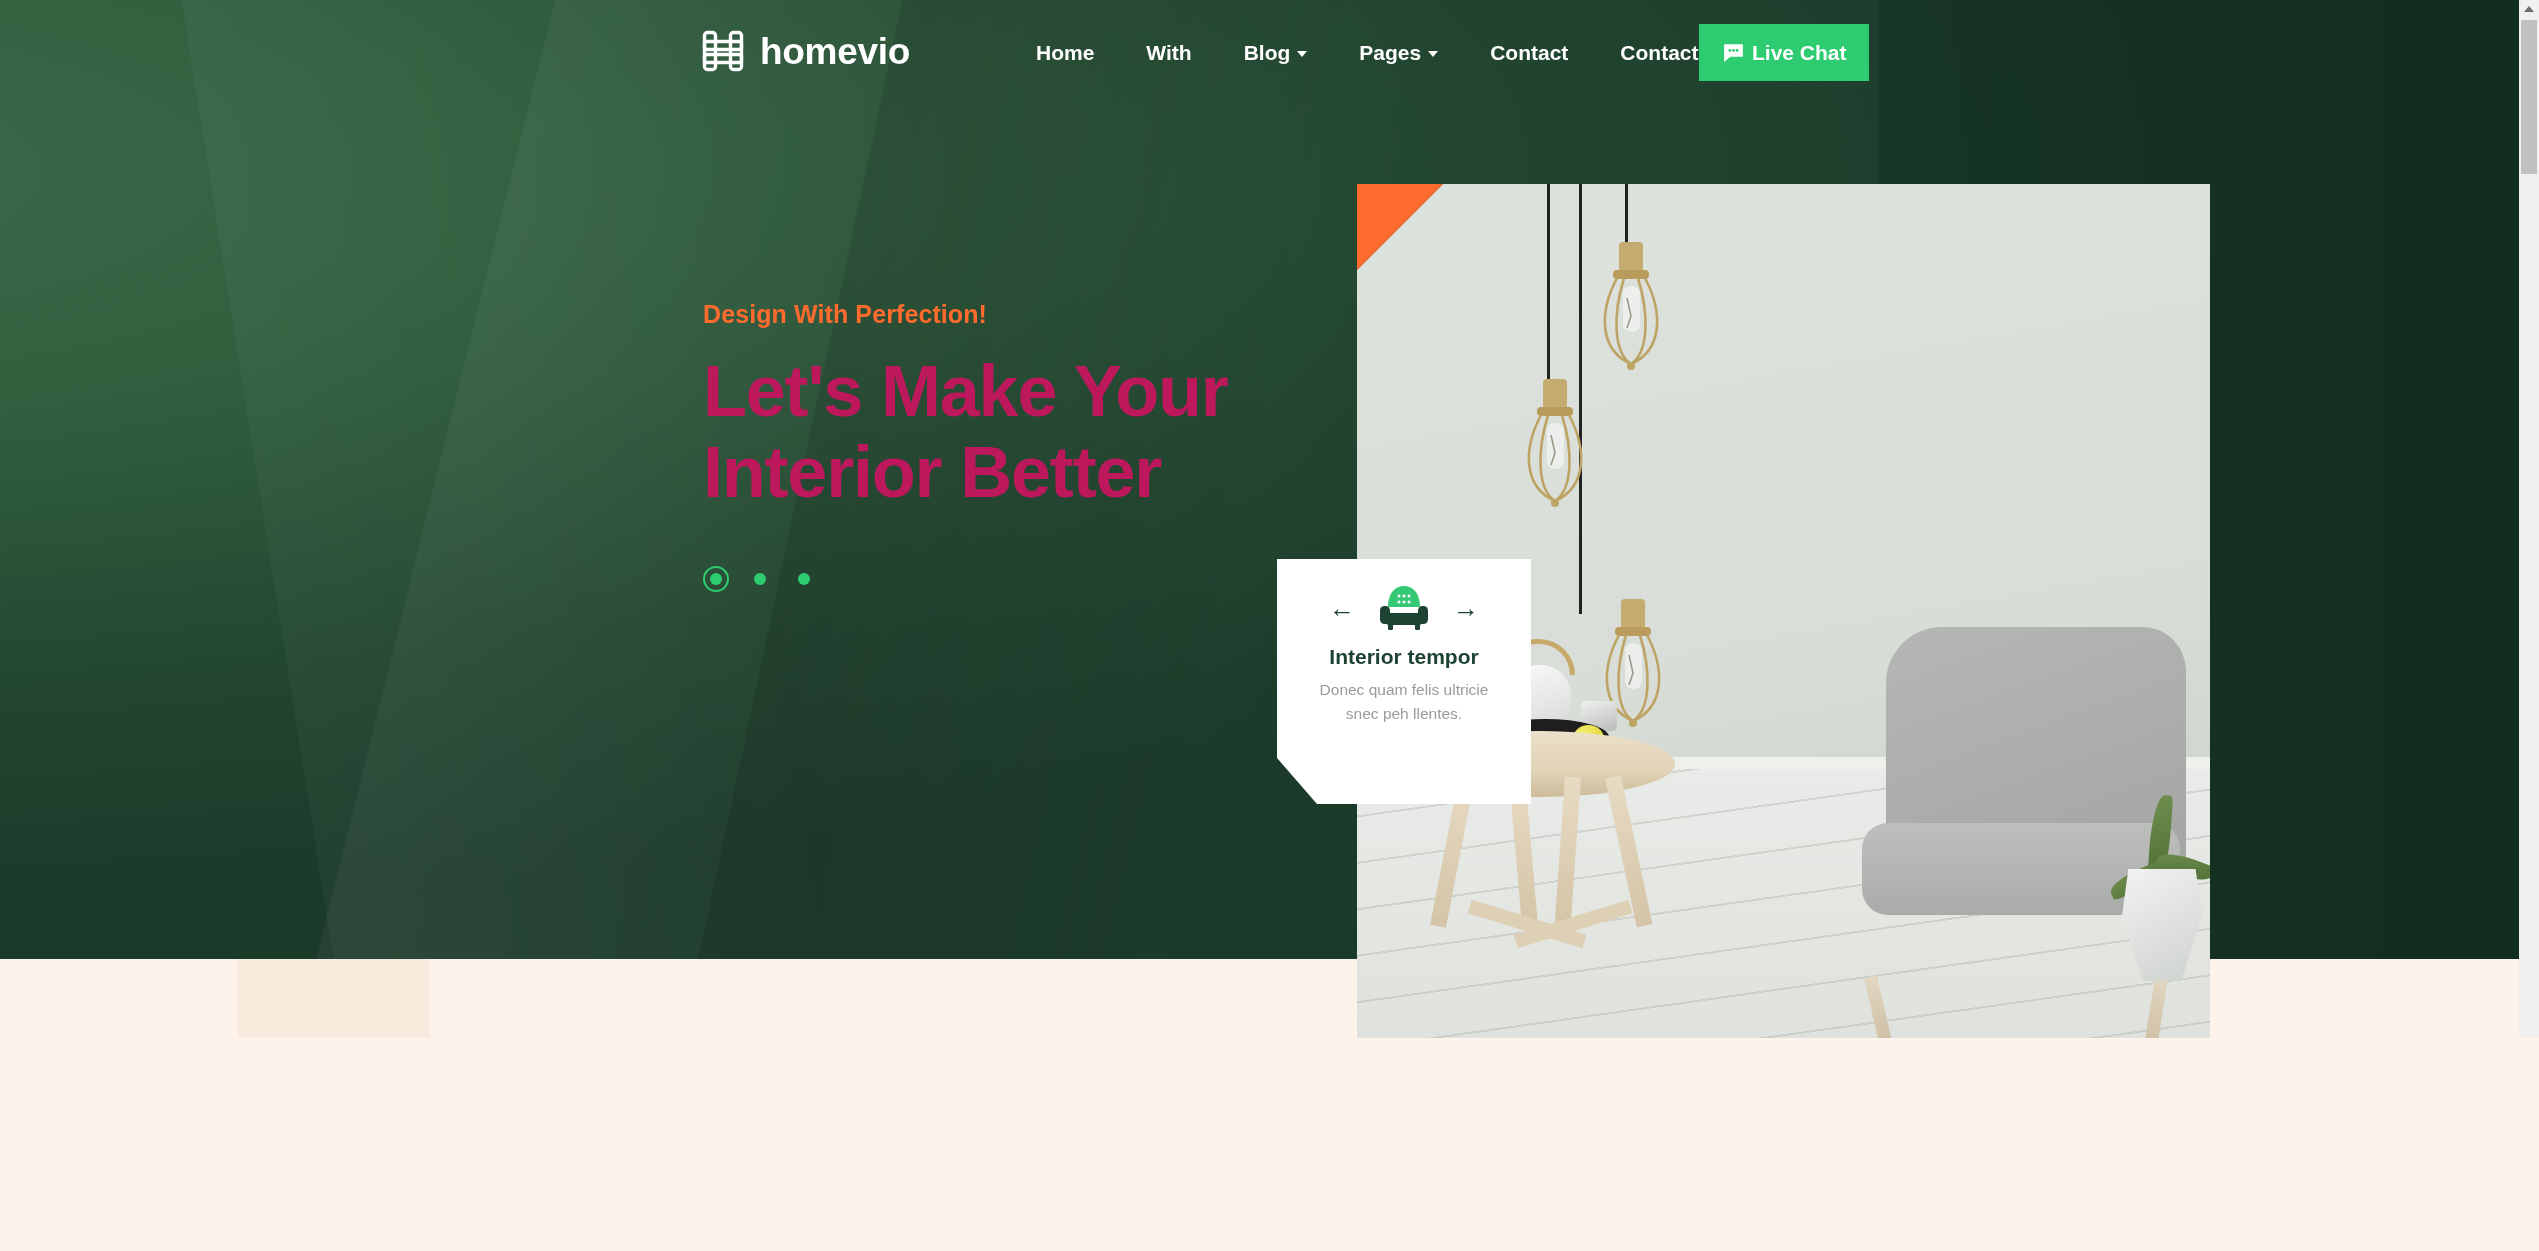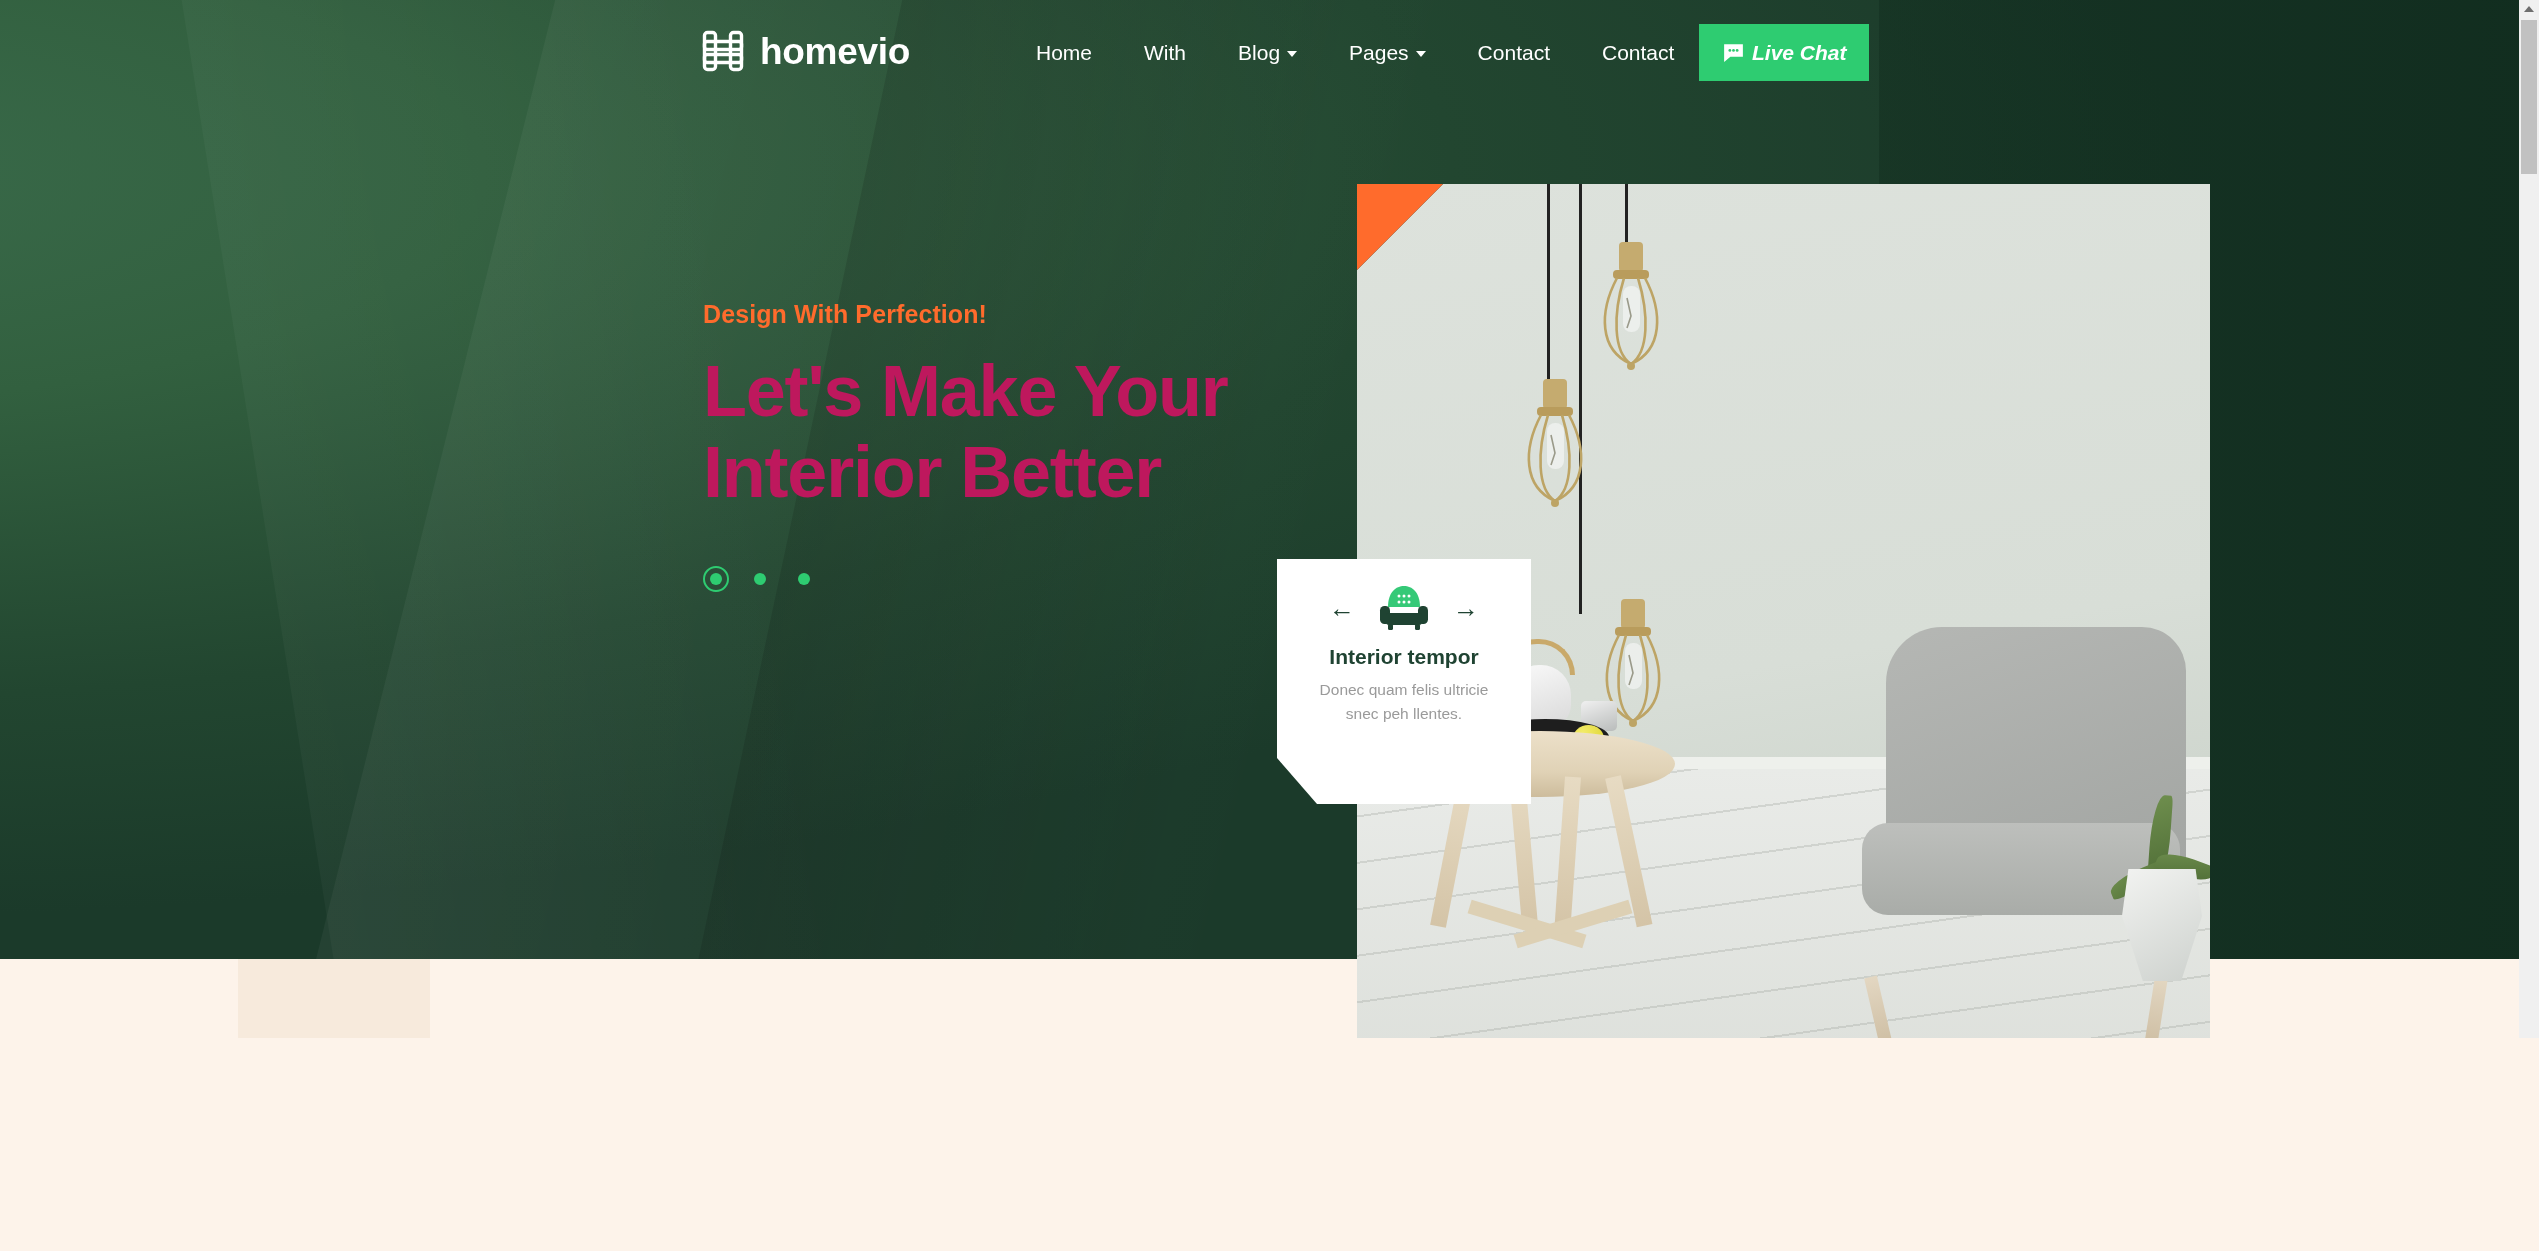--- a/index.html
+++ b/index.html
@@ -51,34 +51,33 @@
   .brand-mark{ width:46px; height:46px; }
   .brand-text{
     color:#ffffff; font-size:37px; font-weight:700; letter-spacing:-.3px;
     line-height:1;
   }
   .nav-links{
     position:absolute; left:1010px; top:0; height:105px;
     display:flex; align-items:center; gap:0;
   }
   .nav-link{
-    color:#ffffff; font-size:21px; font-weight:400; padding:0 26px;
+    color:#ffffff; font-size:21px; font-weight:700; padding:0 26px;
     cursor:pointer; display:flex; align-items:center; gap:7px; white-space:nowrap;
   }
   .caret{
     width:0;height:0;border-left:5px solid transparent;border-right:5px solid transparent;
     border-top:6px solid #ffffff; display:inline-block; margin-top:3px;
   }
   .live-chat{
     position:absolute; left:1699px; top:24px;
     background:#2ECC71; color:#fff; height:57px; padding:0 22px;
     display:flex; align-items:center; gap:6px; cursor:pointer;
     font-size:21px; font-weight:600; border:none;
     font-family:"Liberation Sans", sans-serif;
-    font-style:italic;
   }
   .chat-ico{ width:25px; height:25px; display:block; }
 
   
   .hero-copy{ position:absolute; left:703px; top:300px; z-index:20; width:620px; }
   .eyebrow{
     color:#FF6B2C; font-size:25px; font-weight:700; letter-spacing:.1px;
     margin-bottom:22px;
   }
   .hero-title{

